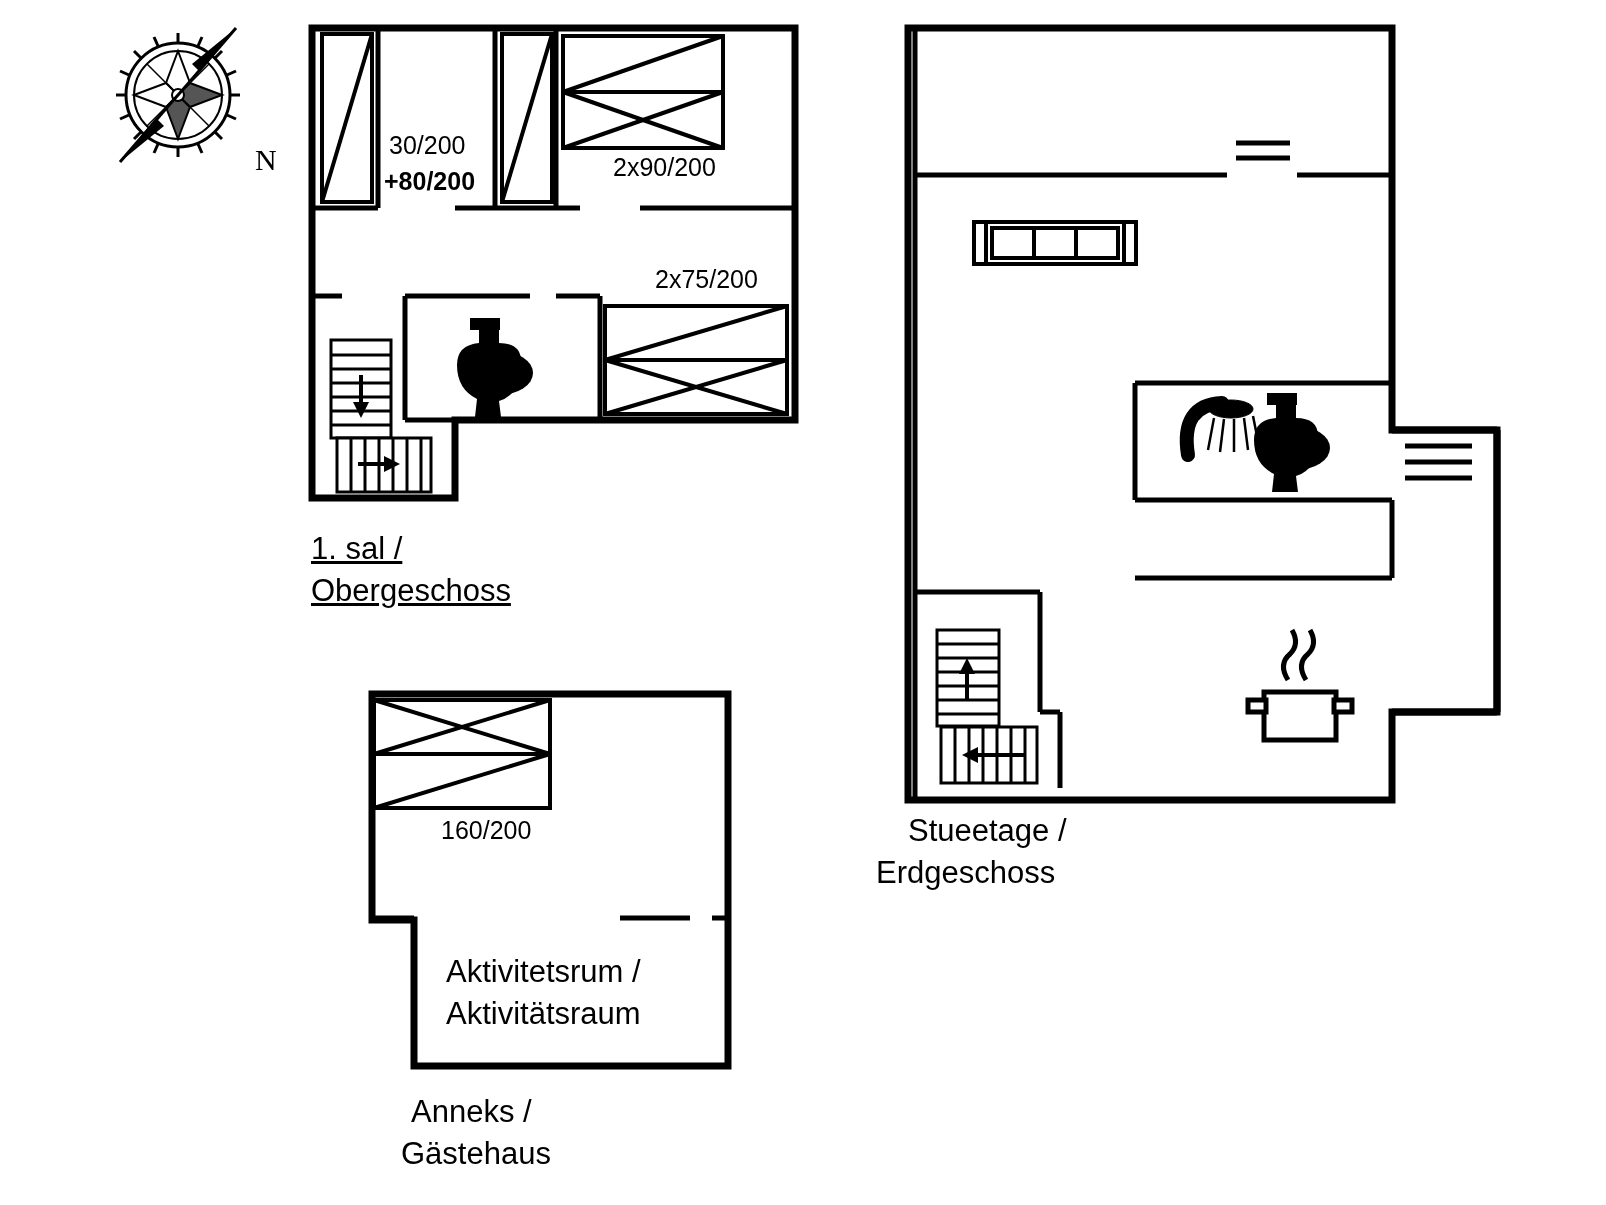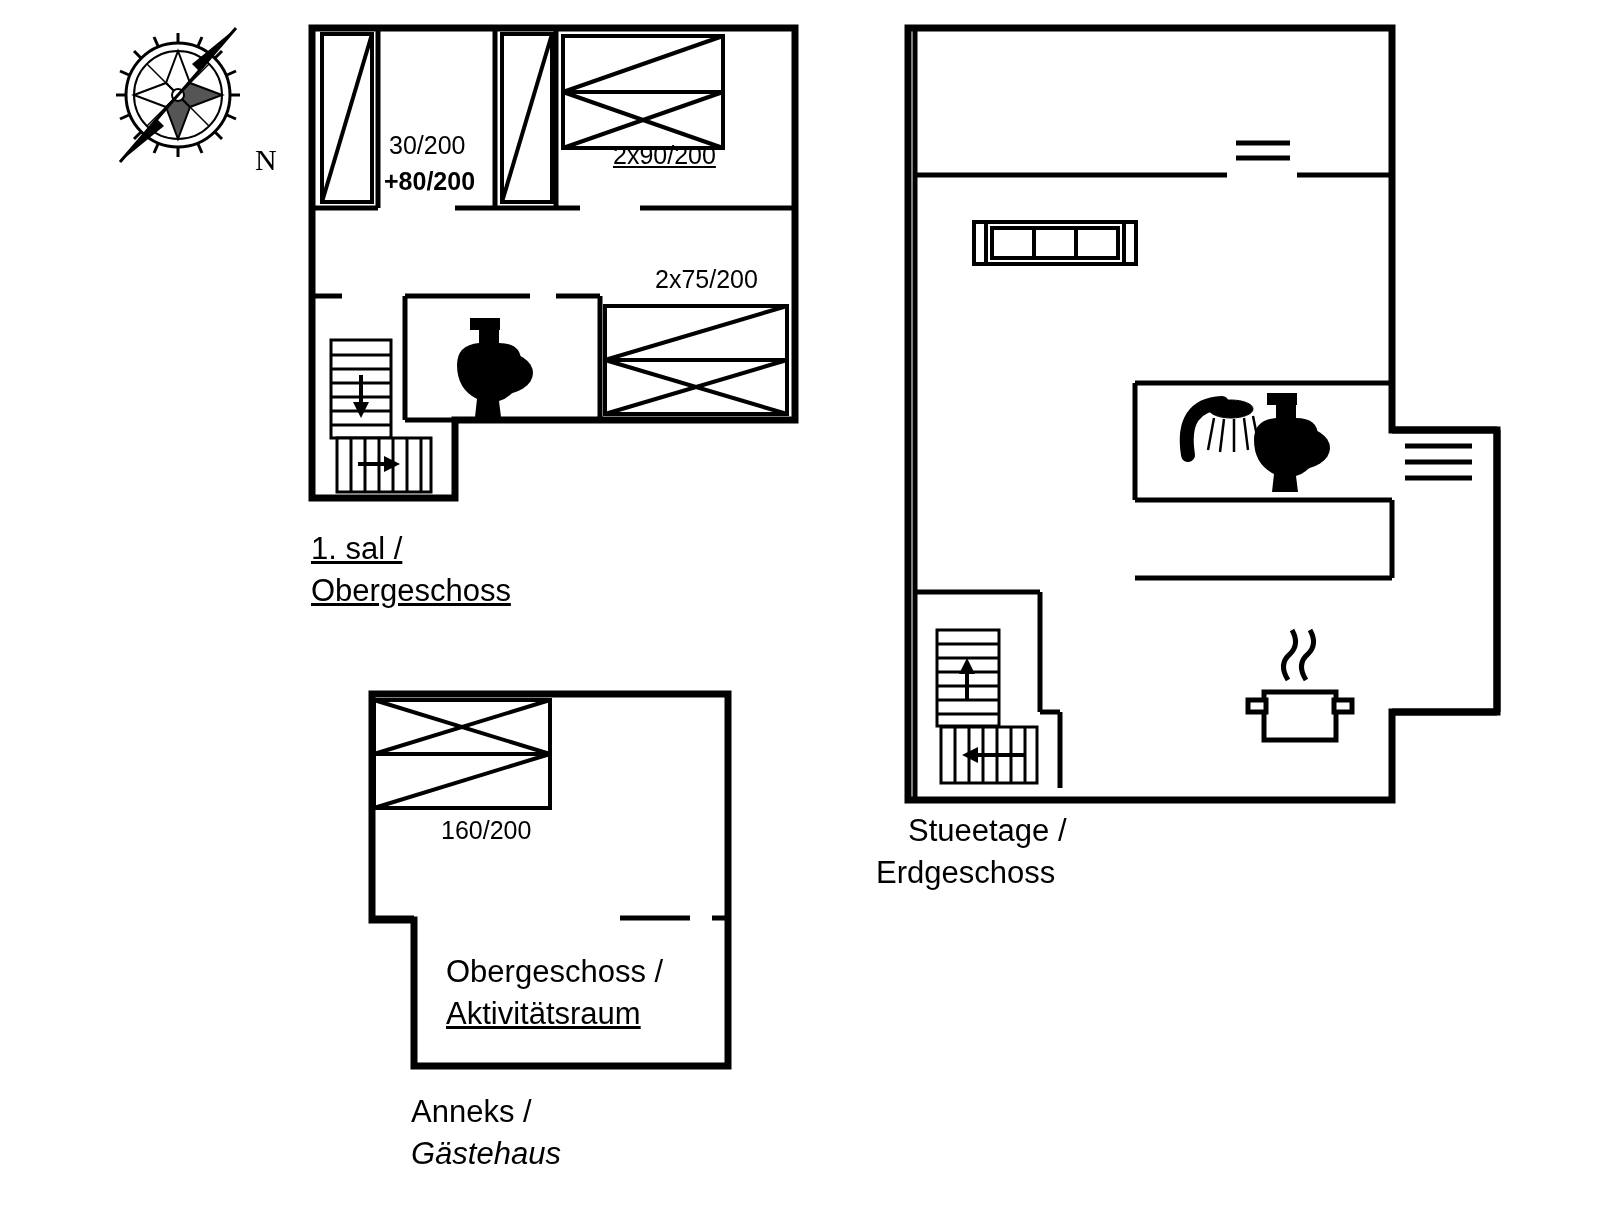--- a/index.html
+++ b/index.html
@@ -283,28 +283,28 @@
       <line x1="1011" y1="727" x2="1011" y2="783"></line>
       <line x1="1025" y1="727" x2="1025" y2="783"></line>
       <line x1="1025" y1="755" x2="975" y2="755" stroke-width="4"></line>
       <polygon points="962,755 978,747 978,763" fill="#000" stroke="none"></polygon>
     </g>
   </g>
 </svg>
 
 <div class="label dim-label" style="left:389px; top:130px;">30/200</div>
 <div class="label dim-label" style="left:384px; top:166px;font-weight:bold;">+80/200</div>
-<div class="label dim-label" style="left:613px; top:140px;text-decoration:underline;">2x90/200</div>
+<div class="label dim-label" style="left:613px; top:152px;">2x90/200</div>
 <div class="label dim-label" style="left:655px; top:264px;">2x75/200</div>
 
 <div class="label floor-label" style="left:311px; top:530px;text-decoration:underline;">1. sal /</div>
 <div class="label floor-label" style="left:311px; top:572px;text-decoration:underline;">Obergeschoss</div>
 
 <div class="label dim-label" style="left:441px; top:815px;">160/200</div>
 
-<div class="label room-label" style="left:446px; top:953px;">Obergeschoss /</div>
-<div class="label room-label" style="left:446px; top:995px;text-decoration:underline;">Aktivitätsraum</div>
+<div class="label room-label" style="left:446px; top:953px;">Aktivitetsrum /</div>
+<div class="label room-label" style="left:446px; top:995px;">Aktivitätsraum</div>
 
 <div class="label floor-label" style="left:411px; top:1093px;">Anneks /</div>
-<div class="label floor-label" style="left:411px; top:1135px;font-style:italic;">Gästehaus</div>
+<div class="label floor-label" style="left:401px; top:1135px;">Gästehaus</div>
 
 <div class="label floor-label" style="left:908px; top:812px;">Stueetage /</div>
 <div class="label floor-label" style="left:876px; top:854px;">Erdgeschoss</div>
 
 </body></html>

